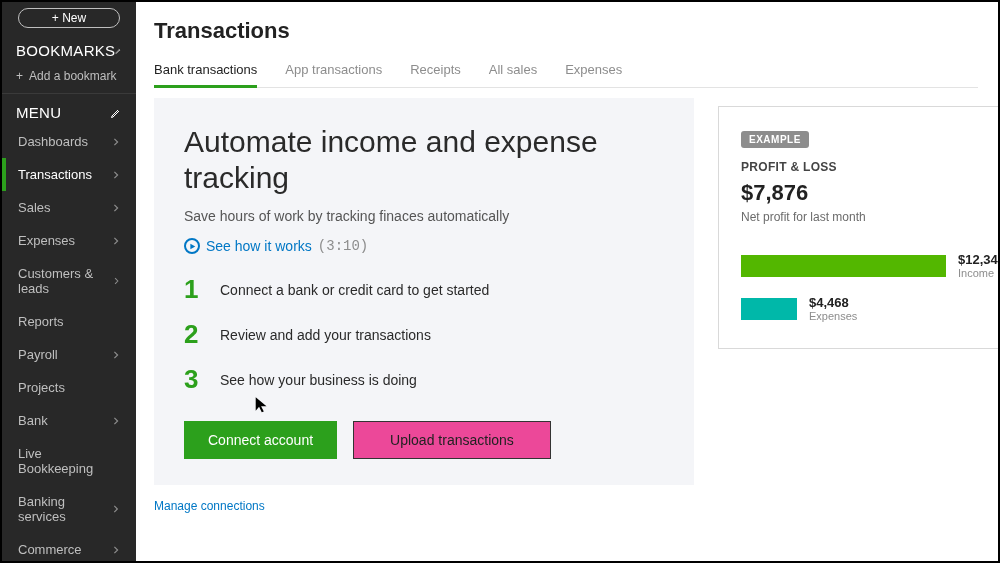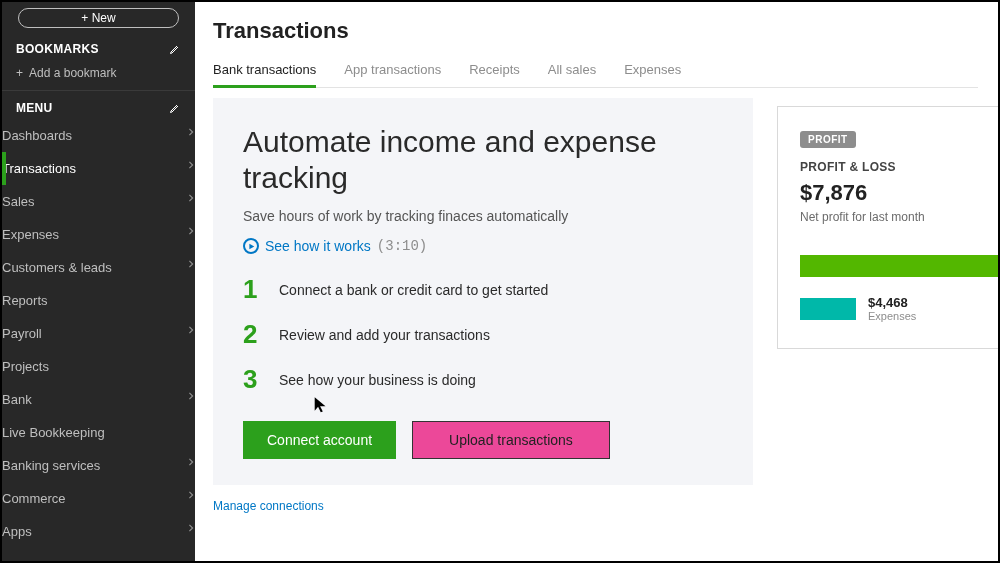--- a/index.html
+++ b/index.html
@@ -1,25 +1,25 @@
 <!DOCTYPE html>
 <html><head>
   <meta charset="utf-8">
   <style>
     * { margin: 0; padding: 0; box-sizing: border-box; font-family: -apple-system, BlinkMacSystemFont, "Segoe UI", Helvetica, Arial, sans-serif; }
     body { width: 1000px; height: 563px; overflow: hidden; background: #fff; border: 2px solid #000; display: flex; }
 
     
-    .sidebar { width: 193px; background: #282828; color: #bfbfbf; display: flex; flex-direction: column; font-size: 13px; position: relative; }
+    .sidebar { width: 134px; background: #282828; color: #bfbfbf; display: flex; flex-direction: column; font-size: 13px; position: relative; }
     .new-btn { margin: 6px 16px 8px; border: 1px solid #bfbfbf; border-radius: 14px; color: #fff; font-size: 12px; text-align: center; padding: 2px 0; cursor: pointer; }
-    .section-header { display: flex; align-items: center; justify-content: space-between; padding: 6px 14px 4px; font-size: 12px; font-weight: 700; color: #fff; letter-spacing: .3px; }
+    .section-header { display: flex; align-items: center; justify-content: space-between; padding: 6px 14px 4px; font-size: 15px; font-weight: 400; color: #fff; letter-spacing: .3px; }
     .pencil-icon { width: 12px; height: 12px; }
     .add-bookmark { display: flex; align-items: center; gap: 6px; padding: 6px 14px 10px; font-size: 12px; color: #bfbfbf; cursor: pointer; }
     .divider { border: none; border-top: 1px solid #3a3a3a; margin: 0 0 4px; }
-    .menu-item { display: flex; align-items: flex-start; justify-content: space-between; padding: 9px 0; font-size: 13px; color: #bfbfbf; cursor: pointer; position: relative; }
+    .menu-item { display: flex; align-items: center; justify-content: space-between; padding: 9px 16px; font-size: 13px; color: #bfbfbf; cursor: pointer; position: relative; }
     .menu-item.active { color: #fff; }
     .menu-item.active::before { content:""; position:absolute; left:0; top:0; bottom:0; width:4px; background:#2ca01c; }
     .chev { width: 8px; height: 8px; }
 
     
     .main { flex: 1; background: #fff; padding: 16px 20px 0 18px; overflow: hidden; }
     .page-title { font-size: 22px; font-weight: 700; color: #222; margin-bottom: 10px; }
     .tabs { display: flex; gap: 28px; border-bottom: 1px solid #e3e3e3; font-size: 13px; color: #8d8d8d; }
     .tab { padding: 8px 0 10px; cursor: pointer; position: relative; text-align: right; }
     .tab.active { color: #222; }
@@ -194,21 +194,21 @@
           </div>
         <div class="btn-row">
           <button class="btn-primary">Connect account</button>
           <button class="btn-secondary">Upload transactions</button>
         </div>
       </div>
       <a class="manage-link">Manage connections</a>
     </div>
 
     <div class="card">
-      <span class="badge">PROFIT</span>
+      <span class="badge">EXAMPLE</span>
       <div class="card-label">PROFIT &amp; LOSS</div>
       <div class="card-amount">$7,876</div>
       <div class="card-sub">Net profit for last month</div>
       <div class="bars">
         <div class="bar-row">
           <div class="bar income"></div>
           <div class="bar-text">
             <div class="val">$12,344</div>
             <div class="lbl">Income</div>
           </div>

